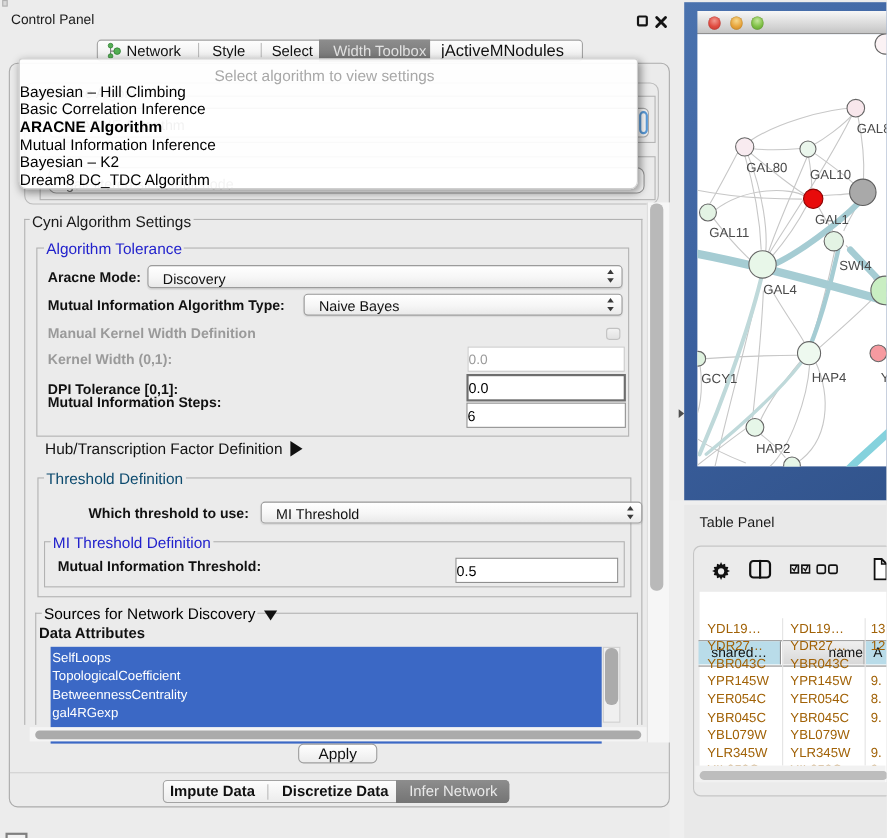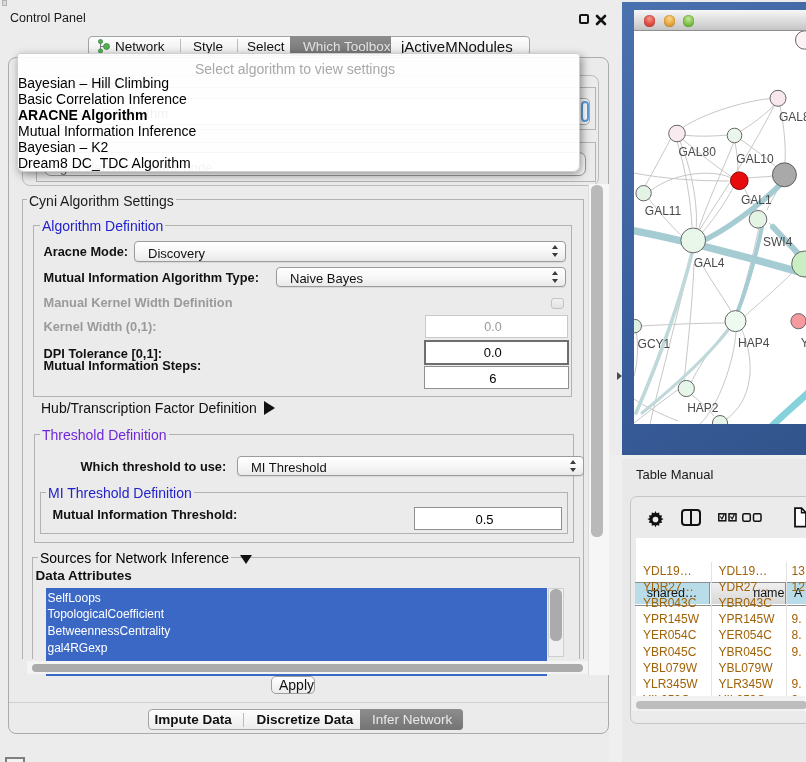--- a/index.html
+++ b/index.html
@@ -14,21 +14,21 @@
   background:linear-gradient(#ffffff,#f6f6f6 55%,#e9e9e9);
   font-size:13px; color:#111; box-shadow:0 1px 1px rgba(0,0,0,0.08);
 }
 .combo .ctext { position:absolute; left:13px; top:3.5px; white-space:nowrap; }
 .arrows { position:absolute; right:6px; top:50%; width:8px; height:15px; margin-top:-7.5px; }
 .arrows:before, .arrows:after {
   content:""; position:absolute; left:1px; border-left:3.2px solid transparent; border-right:3.2px solid transparent;
 }
 .arrows:before { top:1.5px; border-bottom:4.5px solid #3a3a3a; }
 .arrows:after { bottom:1.5px; border-top:4.5px solid #3a3a3a; }
-.tfield { position:absolute; background:#fff; border:1px solid #8f8f8f; font-size:13px; color:#000; text-align:center; padding:4px 7px 0 0; }
+.tfield { position:absolute; background:#fff; border:1px solid #8f8f8f; font-size:13px; color:#000; text-align:left; padding:4px 7px 0 0; }
 .lbl { position:absolute; font-size:12.8px; color:#111; white-space:nowrap; font-weight:bold; }
 .t14 { position:absolute; font-size:14px; color:#1a1a1a; white-space:nowrap; }
 </style>
 </head>
 <body>
 
 <div class="abs" style="left:2px;top:0;width:5px;height:6px;background:#d9d9d9;border:1px solid #b0b0b0;"></div>
 <div class="abs" style="left:10px;top:11px;font-size:12.5px;color:#1a1a1a;">Control Panel</div>
 <div class="abs" style="left:579px;top:14px;width:10px;height:10px;border:2px solid #141414;border-radius:2px;"></div>
 <svg class="abs" style="left:595px;top:14px;" width="12" height="12" viewBox="0 0 12 12">
@@ -42,40 +42,40 @@
 <svg class="abs" style="left:96px;top:38px;" width="16" height="16" viewBox="0 0 16 16">
   <line x1="4.5" y1="4" x2="4.5" y2="13" stroke="#808080" stroke-width="1"></line>
   <line x1="4.5" y1="8.5" x2="10" y2="8.5" stroke="#808080" stroke-width="1"></line>
   <circle cx="4.5" cy="3.5" r="2.1" fill="#55b055" stroke="#2e7d32" stroke-width="0.7"></circle>
   <circle cx="10.5" cy="8.5" r="3" fill="#55b055" stroke="#2e7d32" stroke-width="0.7"></circle>
   <circle cx="4.5" cy="13" r="2.1" fill="#55b055" stroke="#2e7d32" stroke-width="0.7"></circle>
 </svg>
 <div class="abs" style="left:115px;top:38.5px;font-size:13.5px;color:#111;">Network</div>
 <div class="abs" style="left:193px;top:38.5px;font-size:13.5px;color:#111;">Style</div>
 <div class="abs" style="left:247px;top:38.5px;font-size:13.5px;color:#111;">Select</div>
-<div class="abs" style="left:303px;top:38.5px;font-size:13.5px;color:#e3e3e3;">Which Toolbox</div>
+<div class="abs" style="left:303px;top:38.5px;font-size:13.5px;color:#e3e3e3;">Width Toolbox</div>
 <div class="abs" style="left:401px;top:38px;font-size:15px;color:#111;">jActiveMNodules</div>
 
 <div class="abs" style="left:8px;top:57px;width:601px;height:677px;border:1px solid #ababab;border-radius:8px;background:#ebebeb;"></div>
 
 <div class="gbox" style="left:22px;top:75px;width:577px;height:111px;border-radius:8px;border-color:#bbb;"></div>
 <div class="abs" style="left:30px;top:77px;font-size:13px;color:#555;">Inference Algorithm</div>
 <div class="gbox" style="left:36px;top:87px;width:560px;height:43px;border-color:#b5b5b5;"></div>
 <div class="abs" style="left:44px;top:98px;width:546px;height:27px;border:1px solid #aaa;border-radius:5px;background:#f8f8f8;"></div>
 <div class="abs" style="left:56px;top:106px;font-size:13px;color:#555;">ARACNE Algorithm</div>
 <div class="abs" style="left:581px;top:100.5px;width:8px;height:21px;border:2.5px solid #5b9ddb;border-radius:6px;background:#fff;"></div>
 <div class="gbox" style="left:36px;top:141.5px;width:560px;height:40px;border-color:#b5b5b5;"></div>
 <div class="abs" style="left:44px;top:152px;width:542px;height:24px;background:#fff;border:1px solid #9a9a9a;border-radius:7px;"></div>
 <div class="abs" style="left:60px;top:159.5px;font-size:13px;color:#666;">galFiltered.sif default node</div>
 
 <div class="abs" style="left:22px;top:199px;width:562px;height:460px;border:1px solid #b2b2b2;border-bottom:none;"></div>
 <div class="grouptitle" style="left:27px;top:192.5px;color:#1a1a1a;">Cyni Algorithm Settings</div>
 
 <div class="gbox" style="left:33px;top:225px;width:539px;height:172px;"></div>
-<div class="grouptitle" style="left:40px;top:217.5px;color:#2222cc;">Algorithm Definition</div>
+<div class="grouptitle" style="left:40px;top:217.5px;color:#2222cc;">Algorithm Tolerance</div>
 
 <div class="lbl" style="left:43.5px;top:243.5px;">Aracne Mode:</div>
 <div class="combo" style="left:134px;top:241px;width:432px;height:20.5px;">
     <span class="ctext">Discovery</span>
     <span class="arrows"></span>
   </div>
 <div class="lbl" style="left:43.5px;top:269.5px;">Mutual Information Algorithm Type:</div>
 <div class="combo" style="left:276px;top:266.5px;width:290px;height:20px;">
     <span class="ctext">Naive Bayes</span>
     <span class="arrows"></span>
@@ -86,50 +86,50 @@
 <div class="tfield" style="left:425px;top:315px;width:143px;height:23px;border-color:#c9c9c9;color:#9a9a9a;font-size:12.5px;">0.0</div>
 <div class="lbl" style="left:43.5px;top:345.5px;">DPI Tolerance [0,1]:</div>
 <div class="tfield" style="left:424px;top:340px;width:144.5px;height:24.5px;border:2px solid #6e6e6e;padding-top:3px;">0.0</div>
 <div class="lbl" style="left:43.5px;top:358px;">Mutual Information Steps:</div>
 <div class="tfield" style="left:424px;top:365.5px;width:144.5px;height:23px;">6</div>
 
 <div class="t14" style="left:41px;top:400px;color:#111;">Hub/Transcription Factor Definition</div>
 <div class="abs" style="left:264px;top:400.5px;width:0;height:0;border-top:7.5px solid transparent;border-bottom:7.5px solid transparent;border-left:11px solid #111;"></div>
 
 <div class="gbox" style="left:34px;top:434px;width:539.5px;height:109px;"></div>
-<div class="grouptitle" style="left:40px;top:427px;color:#6d28d9;text-align:right;">Threshold Definition</div>
+<div class="grouptitle" style="left:40px;top:427px;color:#0c4a6e;text-align:right;">Threshold Definition</div>
 <div class="lbl" style="left:80.5px;top:458.5px;">Which threshold to use:</div>
 <div class="combo" style="left:237px;top:456px;width:347px;height:19.5px;">
     <span class="ctext" style="top:3px;">MI Threshold</span>
     <span class="arrows"></span>
   </div>
 
 <div class="gbox" style="left:40px;top:492px;width:528px;height:42px;"></div>
 <div class="grouptitle" style="left:46px;top:484.5px;color:#2222cc;">MI Threshold Definition</div>
 <div class="lbl" style="left:52.5px;top:506.5px;">Mutual Information Threshold:</div>
 <div class="tfield" style="left:414px;top:506.5px;width:148px;height:23px;">0.5</div>
 
 <div class="abs" style="left:31.5px;top:557px;width:548.5px;height:102px;border:1px solid #b2b2b2;border-bottom:none;"></div>
-<div class="grouptitle" style="left:38px;top:549.5px;">Sources for Network Inference</div>
+<div class="grouptitle" style="left:38px;top:549.5px;">Sources for Network Discovery</div>
 <div class="abs" style="left:240px;top:555px;width:0;height:0;border-left:6.5px solid transparent;border-right:6.5px solid transparent;border-top:9px solid #111;"></div>
 <div class="abs lbl" style="left:35.5px;top:568px;font-size:13.5px;">Data Attributes</div>
 
 <div class="abs" style="left:45.5px;top:588px;width:501px;height:88px;background:#3b68c5;overflow:hidden;">
   <div style="font-size:12px;color:#fff;padding:1.5px 0 0 2px;line-height:16.9px;">SelfLoops<br>TopologicalCoefficient<br>BetweennessCentrality<br>gal4RGexp</div>
 </div>
 <div class="abs" style="left:548px;top:588px;width:16px;height:68.5px;background:#f0f0f0;border:1px solid #cfcfcf;"></div>
 <div class="abs" style="left:550px;top:589px;width:12px;height:52px;background:#ababab;border-radius:5.5px;"></div>
 
 <div class="abs" style="left:27px;top:661px;width:563px;height:13px;background:#f4f4f4;"></div>
 <div class="abs" style="left:32px;top:663.5px;width:551px;height:8px;background:#ababab;border-radius:4px;"></div>
 
 <div class="abs" style="left:587.5px;top:184px;width:21px;height:491px;background:#f6f6f6;border-left:1px solid #dcdcdc;"></div>
 <div class="abs" style="left:590.5px;top:185px;width:12px;height:352px;background:#b9b9b9;border-radius:5.5px;"></div>
 
-<div class="abs" style="left:271px;top:676px;width:44px;height:18px;border:1px solid #9e9e9e;border-radius:5px;background:linear-gradient(#ffffff,#ececec);text-align:right;font-size:14px;color:#111;">Apply</div>
+<div class="abs" style="left:271px;top:676px;width:72px;height:18px;border:1px solid #9e9e9e;border-radius:5px;background:linear-gradient(#ffffff,#ececec);text-align:center;font-size:14px;color:#111;">Apply</div>
 <div class="abs" style="left:9px;top:702px;width:599px;height:1px;background:#d0d0d0;"></div>
 
 <div class="abs" style="left:147.5px;top:709px;width:315.5px;height:21px;border:1px solid #a3a3a3;border-radius:4px;background:linear-gradient(#fdfdfd,#ececec);"></div>
 <div class="abs" style="left:360px;top:709px;width:103px;height:21px;background:linear-gradient(#8d8d8d,#747474);border-radius:0 4px 4px 0;"></div>
 <div class="abs" style="left:242.7px;top:712.5px;width:1px;height:14px;background:#bbb;"></div>
 <div class="abs bold" style="left:154.5px;top:712px;font-size:13.5px;color:#111;">Impute Data</div>
 <div class="abs bold" style="left:256.4px;top:712px;font-size:13.5px;color:#111;">Discretize Data</div>
 <div class="abs" style="left:372px;top:712px;font-size:13.5px;color:#e9e9e9;">Infer Network</div>
 
 <div class="abs" style="left:5px;top:757px;width:20px;height:10px;border:2px solid #7f7f7f;background:#f2f2f2;"></div>
@@ -225,21 +225,21 @@
     <text x="59.8" y="236">GAL4</text>
     <text x="104" y="316">HAP4</text>
     <text x="166.7" y="316">Y</text>
     <text x="3.6" y="317">GCY1</text>
     <text x="53.2" y="380.6">HAP2</text>
   </g>
 </svg>
 
 <div class="abs" style="left:609px;top:455px;width:197px;height:307px;background:#efefef;"></div>
 <div class="abs" style="left:622px;top:459px;width:184px;height:303px;background:#e9e9e9;"></div>
-<div class="abs" style="left:636px;top:466.5px;font-size:13px;color:#1a1a1a;">Table Manual</div>
+<div class="abs" style="left:636px;top:466.5px;font-size:13px;color:#1a1a1a;">Table Panel</div>
 <div class="abs" style="left:630px;top:495.5px;width:182px;height:228px;background:#ebebeb;border:1px solid #c6c6c6;border-radius:7px;"></div>
 
 <svg class="abs" style="left:647px;top:511px;" width="17" height="17" viewBox="0 0 18 18">
   <path fill="#111" d="M9,0 l1.2,2.5 2.7-0.9 0.3,2.8 2.8,0.3 -0.9,2.7 2.5,1.2 -2.5,1.2 0.9,2.7 -2.8,0.3 -0.3,2.8 -2.7-0.9 -1.2,2.5 -1.2-2.5 -2.7,0.9 -0.3-2.8 -2.8-0.3 0.9-2.7 -2.5-1.2 2.5-1.2 -0.9-2.7 2.8-0.3 0.3-2.8 2.7,0.9z"></path>
   <circle cx="9" cy="9" r="3" fill="#ebebeb"></circle>
 </svg>
 <div class="abs" style="left:681px;top:509px;width:20px;height:17px;border:2.5px solid #111;border-radius:4px;"></div>
 <div class="abs" style="left:689.5px;top:509px;width:2.5px;height:17px;background:#111;"></div>
 <svg class="abs" style="left:718px;top:512px;" width="19" height="11" viewBox="0 0 19 11">
   <rect x="0.8" y="1.8" width="7" height="7" fill="none" stroke="#111" stroke-width="1.5"></rect>

